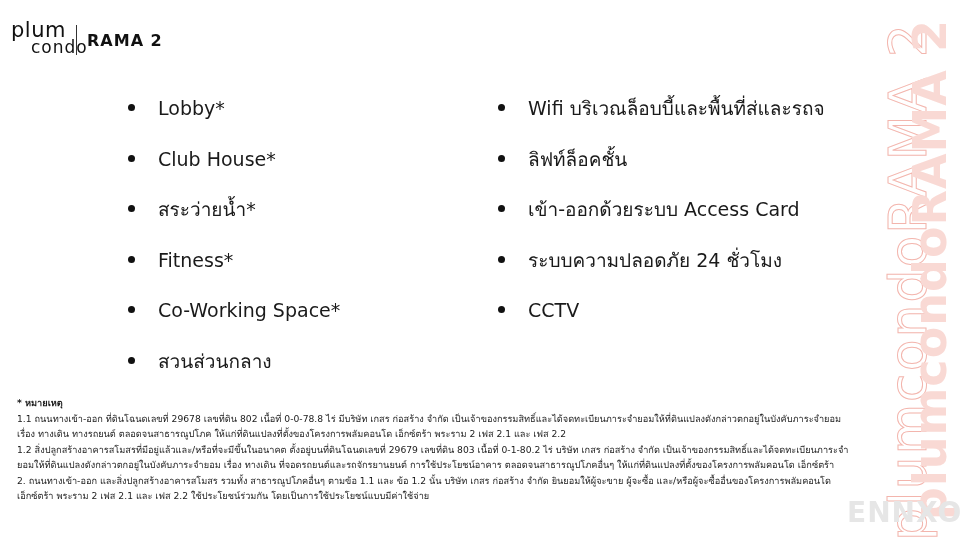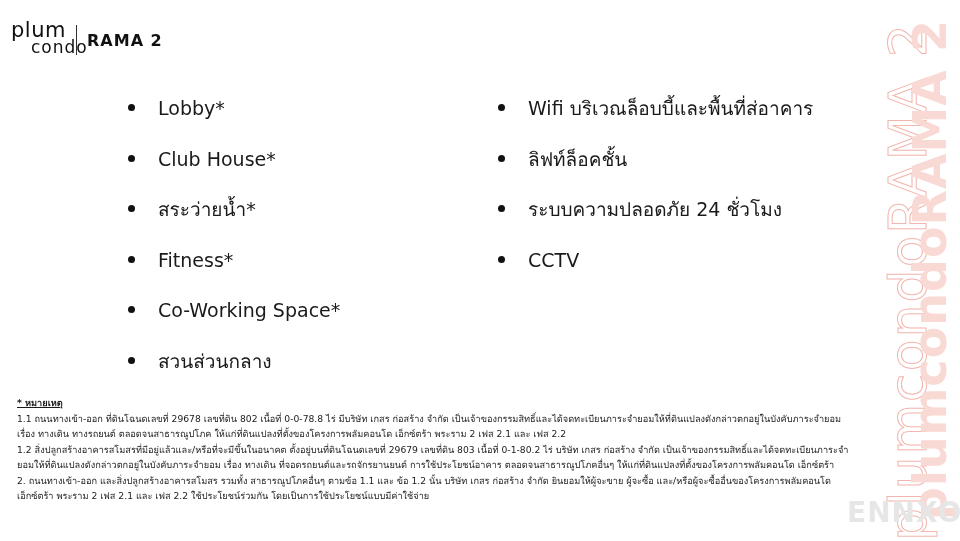--- a/index.html
+++ b/index.html
@@ -15,21 +15,21 @@
   .logo-project { position: absolute; left: 87px; top: 31px; font-size: 16px; font-weight: bold; letter-spacing: 1px; color: #111; }
 
   .col { position: absolute; top: 94px; list-style: none; margin: 0; padding: 0; }
   .col.left { left: 128px; }
   .col.right { left: 498px; }
   .col li { position: relative; height: 50.5px; display: flex; align-items: flex-start; }
   .bullet { width: 7px; height: 7px; border-radius: 50%; background: #111; margin-top: 10px; margin-right: 23px; flex: 0 0 auto; }
   .item-text { font-size: 19px; line-height: 28px; color: #1a1a1a; white-space: nowrap; }
 
   .notes { position: absolute; left: 17px; top: 395px; width: 890px; font-size: 9.2px; line-height: 15.5px; color: #1a1a1a; }
-  .notes-title { font-weight: bold; text-decoration: underline; display: block; }
+  .notes-title { font-weight: bold; display: block; }
   .note-line { display: block; white-space: nowrap; overflow: hidden; }
 
   .wm { position: absolute; transform-origin: left top; transform: rotate(-90deg); white-space: nowrap; font-family: "DejaVu Sans", sans-serif; pointer-events: none; }
   .wm-outline { left: 878px; top: 541px; font-size: 52px; color: transparent; -webkit-text-stroke: 1px #f3b5ad; letter-spacing: 2px; }
   .wm-fill { left: 903px; top: 520px; font-size: 46px; font-weight: bold; color: #f9d9d4; letter-spacing: 1px; }
   .wm-ennxo { position: absolute; left: 847px; top: 496px; font-size: 28px; color: #e6e6e6; letter-spacing: 1px; font-weight: bold; }
 </style>
 </head>
 <body>
 
@@ -63,25 +63,29 @@
     </li>
   <li>
       <span class="bullet"></span>
       <span class="item-text">สวนส่วนกลาง</span>
     </li>
 </ul>
 
 <ul class="col right">
   <li>
       <span class="bullet"></span>
-      <span class="item-text">Wifi บริเวณล็อบบี้และพื้นที่ส่อาคาร</span>
+      <span class="item-text">Wifi บริเวณล็อบบี้และพื้นที่ส่และรถจ</span>
     </li>
   <li>
       <span class="bullet"></span>
       <span class="item-text">ลิฟท์ล็อคชั้น</span>
+    </li>
+  <li>
+      <span class="bullet"></span>
+      <span class="item-text">เข้า-ออกด้วยระบบ Access Card</span>
     </li>
   <li>
       <span class="bullet"></span>
       <span class="item-text">ระบบความปลอดภัย 24 ชั่วโมง</span>
     </li>
   <li>
       <span class="bullet"></span>
       <span class="item-text">CCTV</span>
     </li>
 </ul>

